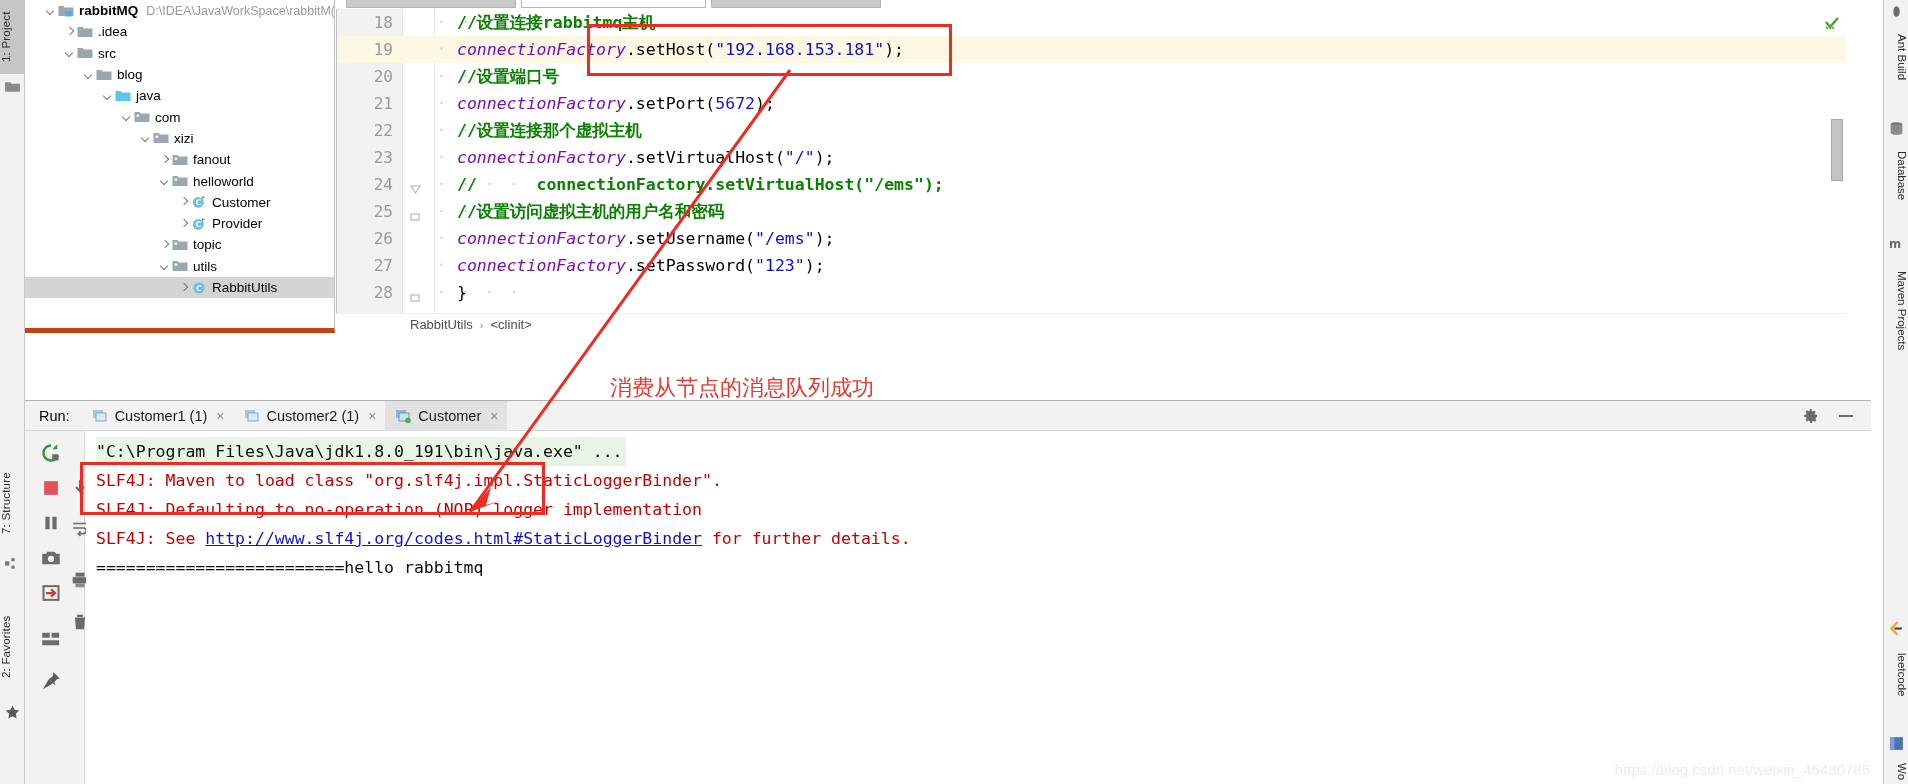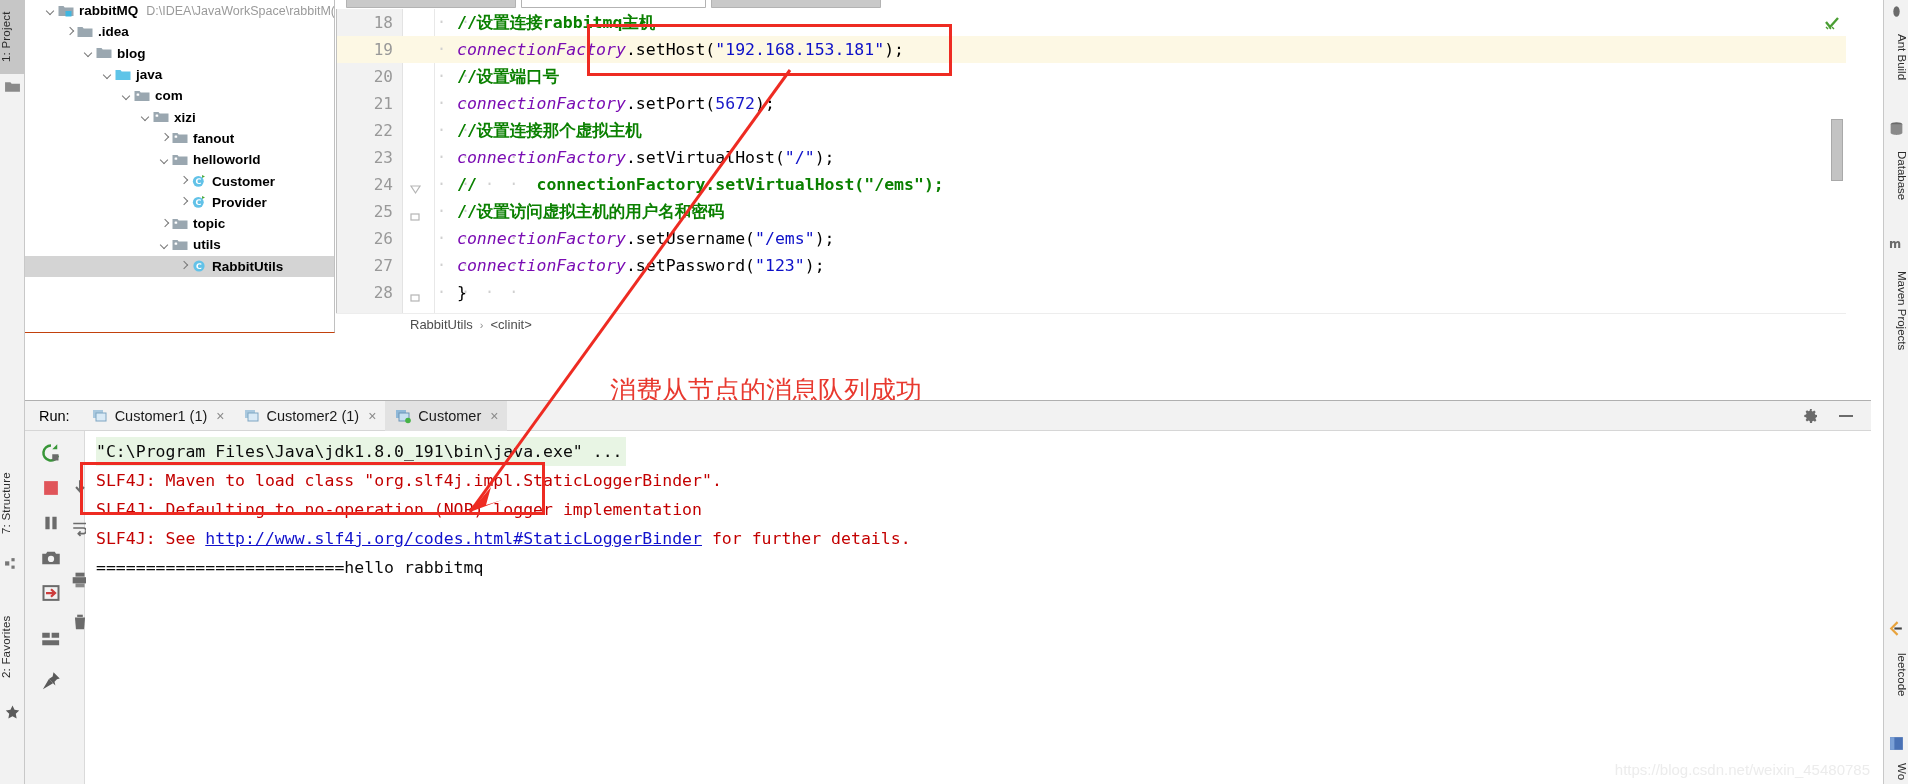--- a/index.html
+++ b/index.html
@@ -40,21 +40,21 @@
     width: 17px; height: 17px;
   }
 
   
   .project-panel {
     position: absolute;
     left: 25px; top: 0;
     width: 310px; height: 333px;
     background: #ffffff;
     border-right: 1px solid #c0c0c0;
-    border-bottom: 1px solid #c2410c;
+    border-bottom: 5px solid #c2410c;
     overflow: hidden;
   }
   .tree-row {
     position: relative;
     height: 21.3px;
     display: flex; align-items: center;
     font-size: 13.5px;
     color: #000000;
     white-space: nowrap;
   }
@@ -75,21 +75,21 @@
   .arrow.down::before {
     content: "";
     position: absolute; left: 2px; top: 3.5px;
     width: 5px; height: 5px;
     border-right: 1.6px solid #787878;
     border-bottom: 1.6px solid #787878;
     transform: rotate(45deg);
   }
   .ficon { flex: 0 0 16px; width: 16px; height: 14px; margin-right: 5px; position: relative; }
   .ficon svg { display:block; }
-  .tree-label { font-weight: 700; }
+  .tree-label { font-weight: 400; }
   .tree-label.bold { font-weight: bold; }
   .tree-path { color: #9a9a9a; font-size: 12.5px; margin-left: 8px; font-weight: normal; }
 
   
   .editor-tabs-strip {
     position: absolute; left: 336px; top: 0;
     width: 1510px; height: 9px;
     background: #ffffff;
     overflow: hidden;
   }
@@ -166,21 +166,21 @@
     display: flex; align-items: center;
     padding-left: 74px;
     font-size: 13px; color: #4d4d4d;
     border-top: 1px solid #ededed;
   }
   .crumb-sep { margin: 0 7px; color: #909090; font-size: 11px; }
 
   .anno-text {
     position: absolute;
     left: 610px; top: 373px;
-    font-size: 26px;
+    font-size: 22px;
     color: #e8392f;
     font-family: "DejaVu Sans", sans-serif;
     font-weight: 500;
     white-space: nowrap;
   }
 
   
   .run-panel {
     position: absolute;
     left: 25px; top: 400px;
@@ -333,20 +333,29 @@
     </div>
     <div id="tree-body">
         <div class="tree-row" style="padding-left: 39px;">
           <span class="arrow right"></span>
           <span class="ficon">
             <svg width="16" height="14" viewBox="0 0 16 14">
               <path d="M0.5 2h5l1.2 1.6H15.5V12H0.5z" fill="#9aa7b0"></path>
             </svg>
           </span>
           <span class="tree-label">.idea</span>
+        </div>
+        <div class="tree-row" style="padding-left: 39px;">
+          <span class="arrow down"></span>
+          <span class="ficon">
+            <svg width="16" height="14" viewBox="0 0 16 14">
+              <path d="M0.5 2h5l1.2 1.6H15.5V12H0.5z" fill="#9aa7b0"></path>
+            </svg>
+          </span>
+          <span class="tree-label">src</span>
         </div>
         <div class="tree-row" style="padding-left: 58px;">
           <span class="arrow down"></span>
           <span class="ficon">
             <svg width="16" height="14" viewBox="0 0 16 14">
               <path d="M0.5 2h5l1.2 1.6H15.5V12H0.5z" fill="#9aa7b0"></path>
             </svg>
           </span>
           <span class="tree-label">blog</span>
         </div>

